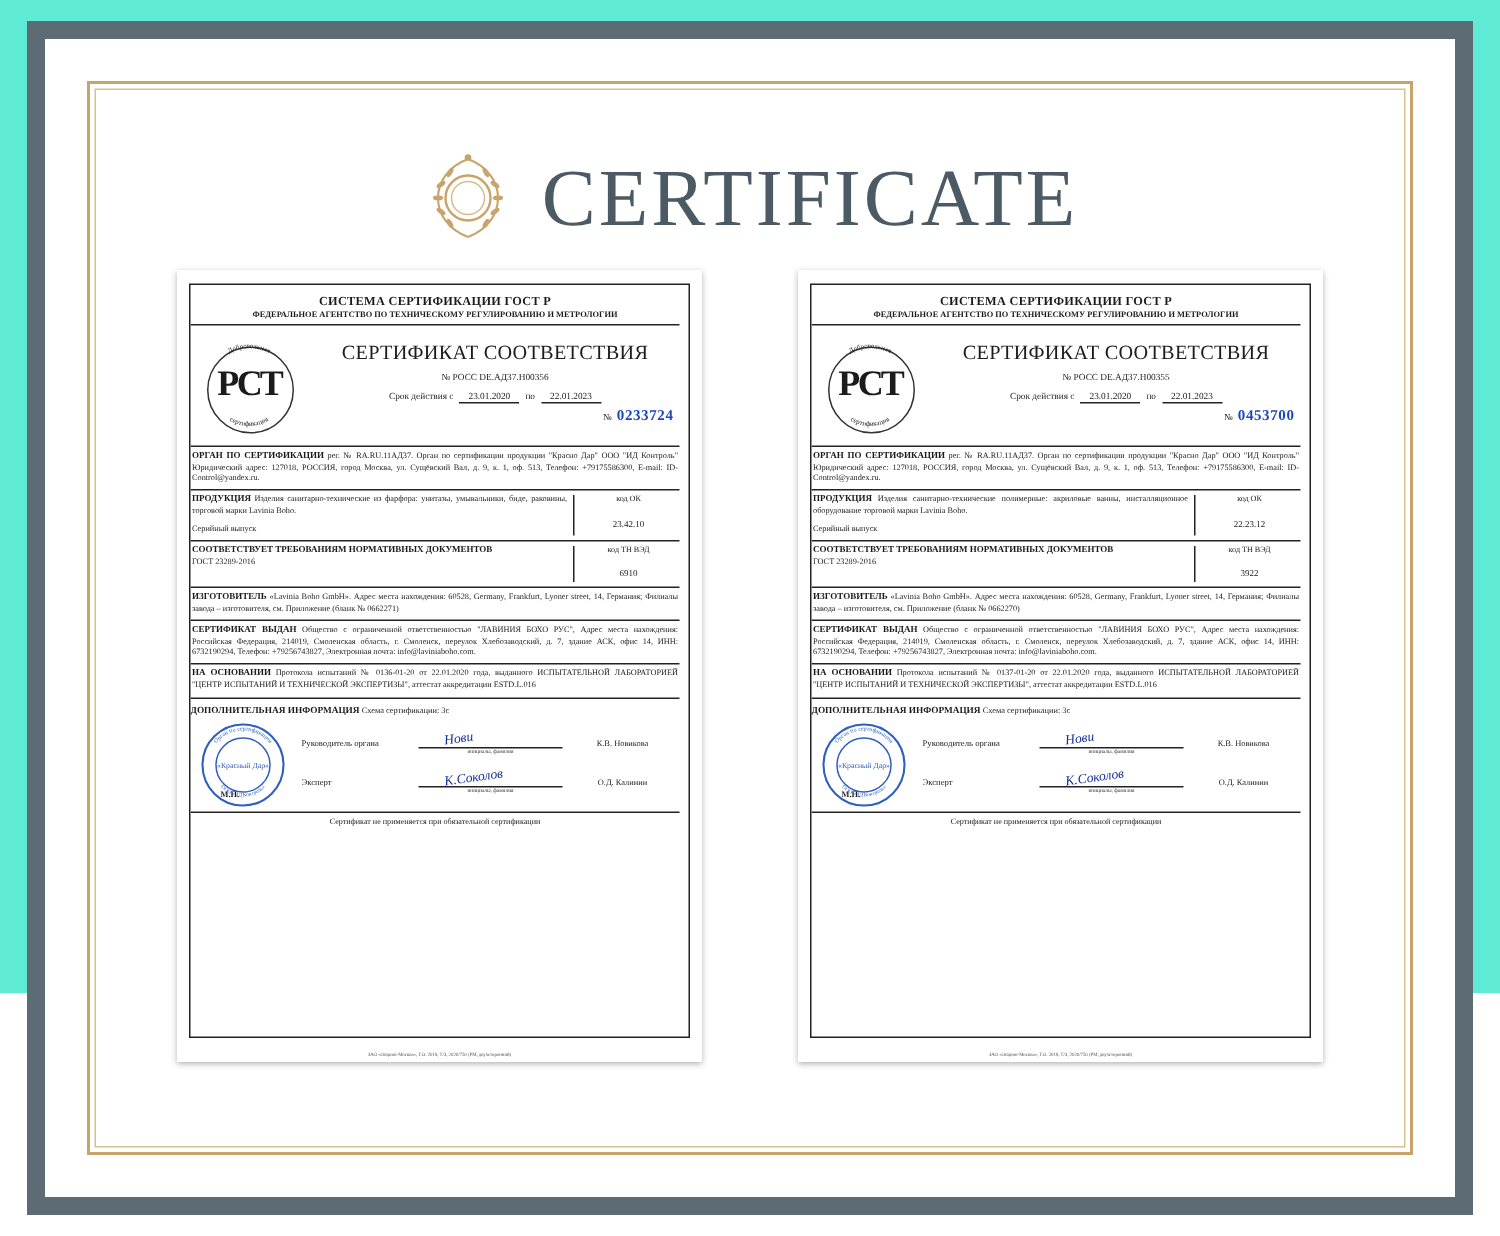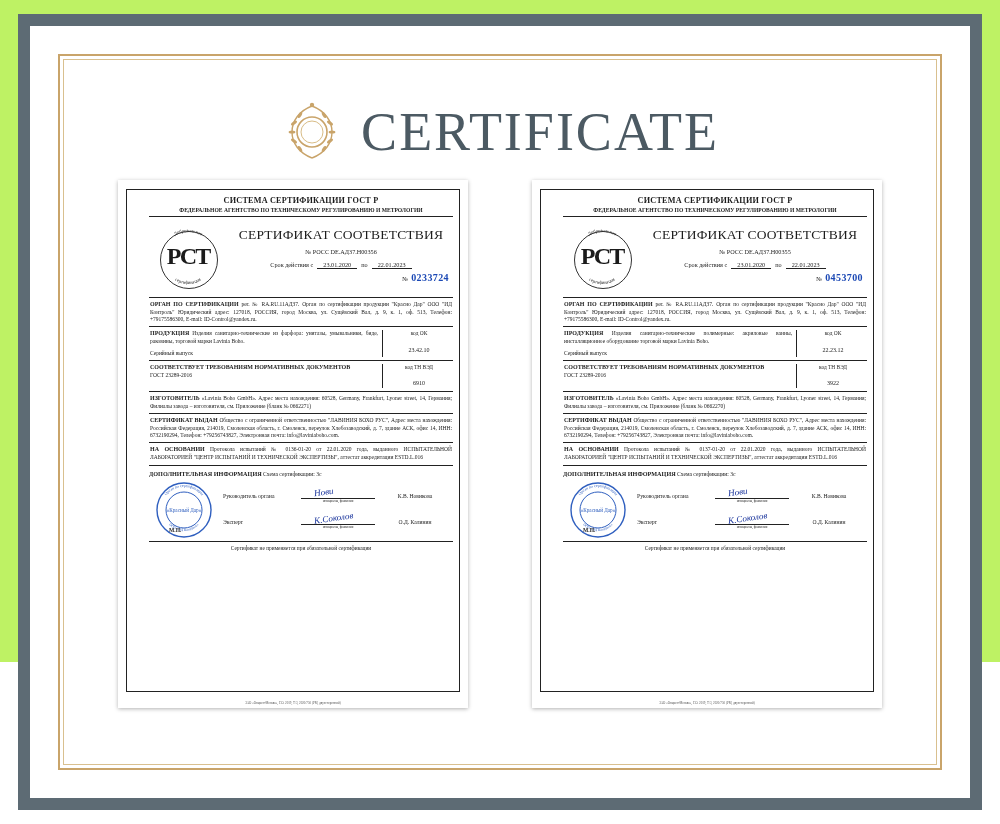--- a/index.html
+++ b/index.html
@@ -10,21 +10,21 @@
     width: 1000px;
     height: 824px;
     background: #ffffff;
     font-family: "Liberation Serif", serif;
     overflow: hidden;
   }
   .page {
     position: relative;
     width: 1000px;
     height: 662px;
-    background: #bef264;
+    background: #5eead4;
     box-sizing: border-box;
   }
   
   .outer-frame {
     position: absolute;
     left: 18px;
     top: 14px;
     width: 964px;
     height: 796px;
     background: #5d6b74;
@@ -108,21 +108,21 @@
     color: #1c1c1c;
   }
   .doc-inner {
     position: absolute;
     left: 8px;
     top: 9px;
     right: 8px;
     bottom: 16px;
     border: 1px solid #222;
     box-sizing: border-box;
-    padding: 4px 6px 0 22px;
+    padding: 4px 6px 0 0;
     overflow: hidden;
   }
   .sys-title {
     text-align: center;
     font-size: 8.2px;
     font-weight: bold;
     letter-spacing: .2px;
     margin-top: 2px;
   }
   .sys-sub {

